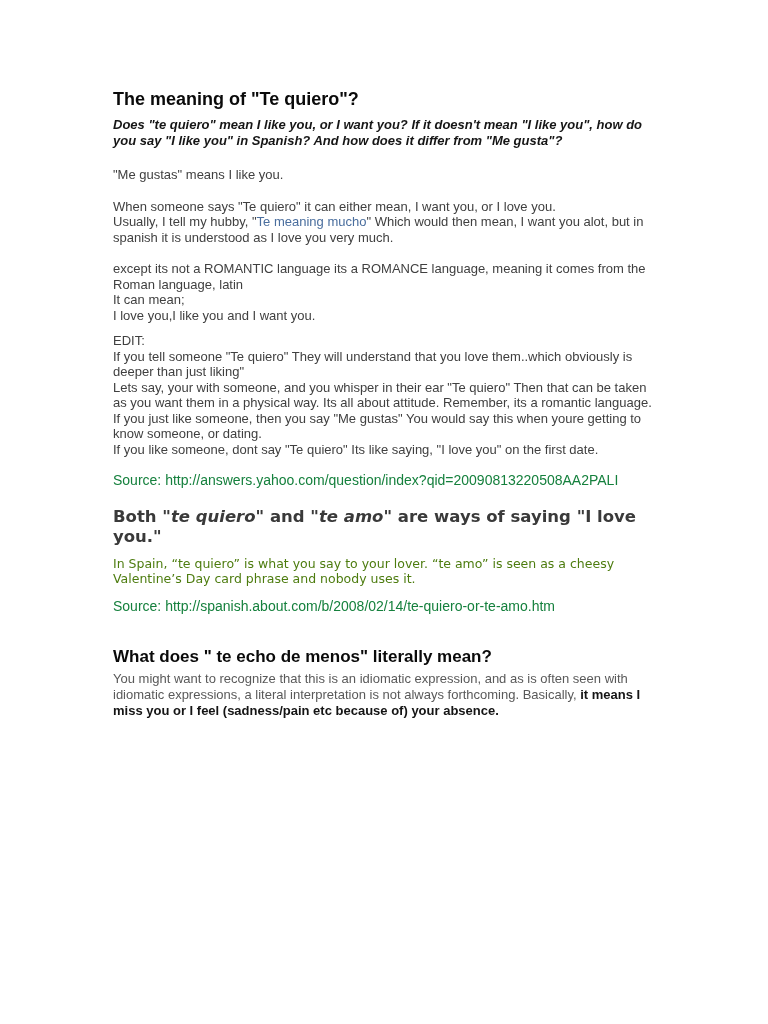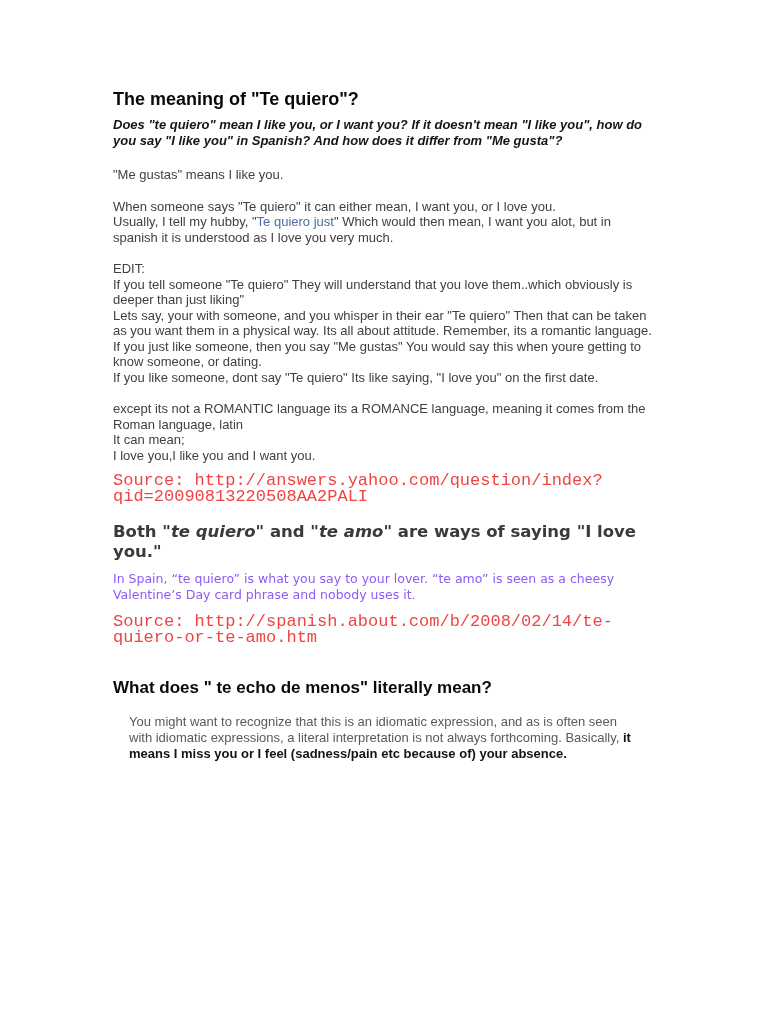--- a/index.html
+++ b/index.html
@@ -39,82 +39,81 @@
     margin: 0 0 16px 0;
     white-space: pre-line;
   }
   p.body.tight { margin-bottom: 10px; }
   a.inline-link {
     color: #4a6e9e;
     text-decoration: none;
     cursor: pointer;
   }
   p.source {
-    font-size: 17px;
+    font-size: 14px;
     line-height: 15.5px;
-    color: #ef4444;
+    color: #15803d;
     margin: 0 0 18px 0;
-    font-family: Liberation Mono, monospace;
   }
   p.source.last { margin-bottom: 17px; }
   h2.alt-heading {
     font-family: "DejaVu Sans", sans-serif;
     font-size: 16.5px;
     line-height: 20px;
     font-weight: bold;
     color: #3a3a3a;
     margin: 0 0 9px 0;
   }
   h2.alt-heading em { }
   p.alt-body {
     font-family: "DejaVu Sans", sans-serif;
     font-size: 12.5px;
     line-height: 15.5px;
-    color: #8b5cf6;
+    color: #4d7c0f;
     margin: 0 0 12px 0;
   }
   h3.q-heading {
     font-size: 17px;
     line-height: 21px;
     font-weight: bold;
     color: #0a0a0a;
     margin: 32px 0 4px 0;
   }
   p.final {
     font-size: 13px;
     line-height: 16px;
     color: #595959;
-    margin: 16px;
+    margin: 0;
   }
   p.final b { color: #141414; }
 </style>
 </head>
 <body>
 
 <div class="page">
 
   <h1 class="doc-title">The meaning of "Te quiero"?</h1>
 
   <p class="intro">Does "te quiero" mean I like you, or I want you? If it doesn't mean "I like you", how do you say "I like you" in Spanish? And how does it differ from "Me gusta"?</p>
 
   <p class="body">"Me gustas" means I like you.</p>
 
   <p class="body"><span>When someone says "Te quiero" it can either mean, I want you, or I love you.
-Usually, I tell my hubby, "</span><a href="#" class="inline-link">Te quiero just</a><span>" Which would then mean, I want you alot, but in spanish it is understood as I love you very much.</span></p>
+Usually, I tell my hubby, "</span><a href="#" class="inline-link">Te meaning mucho</a><span>" Which would then mean, I want you alot, but in spanish it is understood as I love you very much.</span></p>
 
+
+  <p class="body tight">except its not a ROMANTIC language its a ROMANCE language, meaning it comes from the Roman language, latin
+It can mean;
+I love you,I like you and I want you.</p>
 
   <p class="body">EDIT:
 If you tell someone "Te quiero" They will understand that you love them..which obviously is deeper than just liking"
 Lets say, your with someone, and you whisper in their ear "Te quiero" Then that can be taken as you want them in a physical way. Its all about attitude. Remember, its a romantic language.
 If you just like someone, then you say "Me gustas" You would say this when youre getting to know someone, or dating.
 If you like someone, dont say "Te quiero" Its like saying, "I love you" on the first date.</p>
-
-  <p class="body tight">except its not a ROMANTIC language its a ROMANCE language, meaning it comes from the Roman language, latin
-It can mean;
-I love you,I like you and I want you.</p>
 
   <p class="source">Source: http://answers.yahoo.com/question/index?qid=20090813220508AA2PALI</p>
 
   <h2 class="alt-heading"><span>Both "</span><em>te quiero</em><span>" and "</span><em>te amo</em><span>" are ways of saying "I love you."</span></h2>
 
   <p class="alt-body">In Spain, “te quiero” is what you say to your lover. “te amo” is seen as a cheesy Valentine’s Day card phrase and nobody uses it.</p>
 
 
   <p class="source last">Source: http://spanish.about.com/b/2008/02/14/te-quiero-or-te-amo.htm</p>
 

